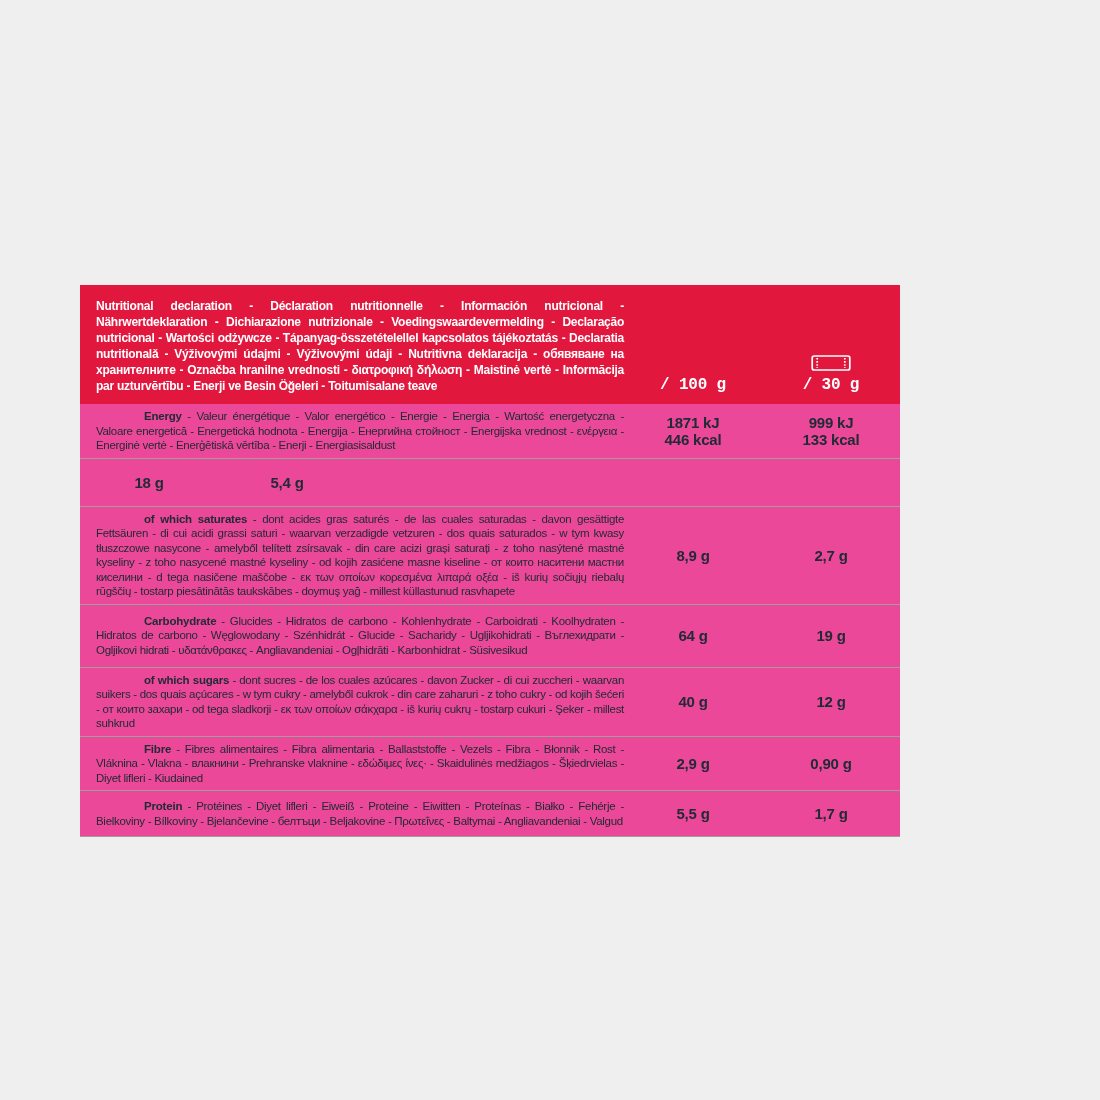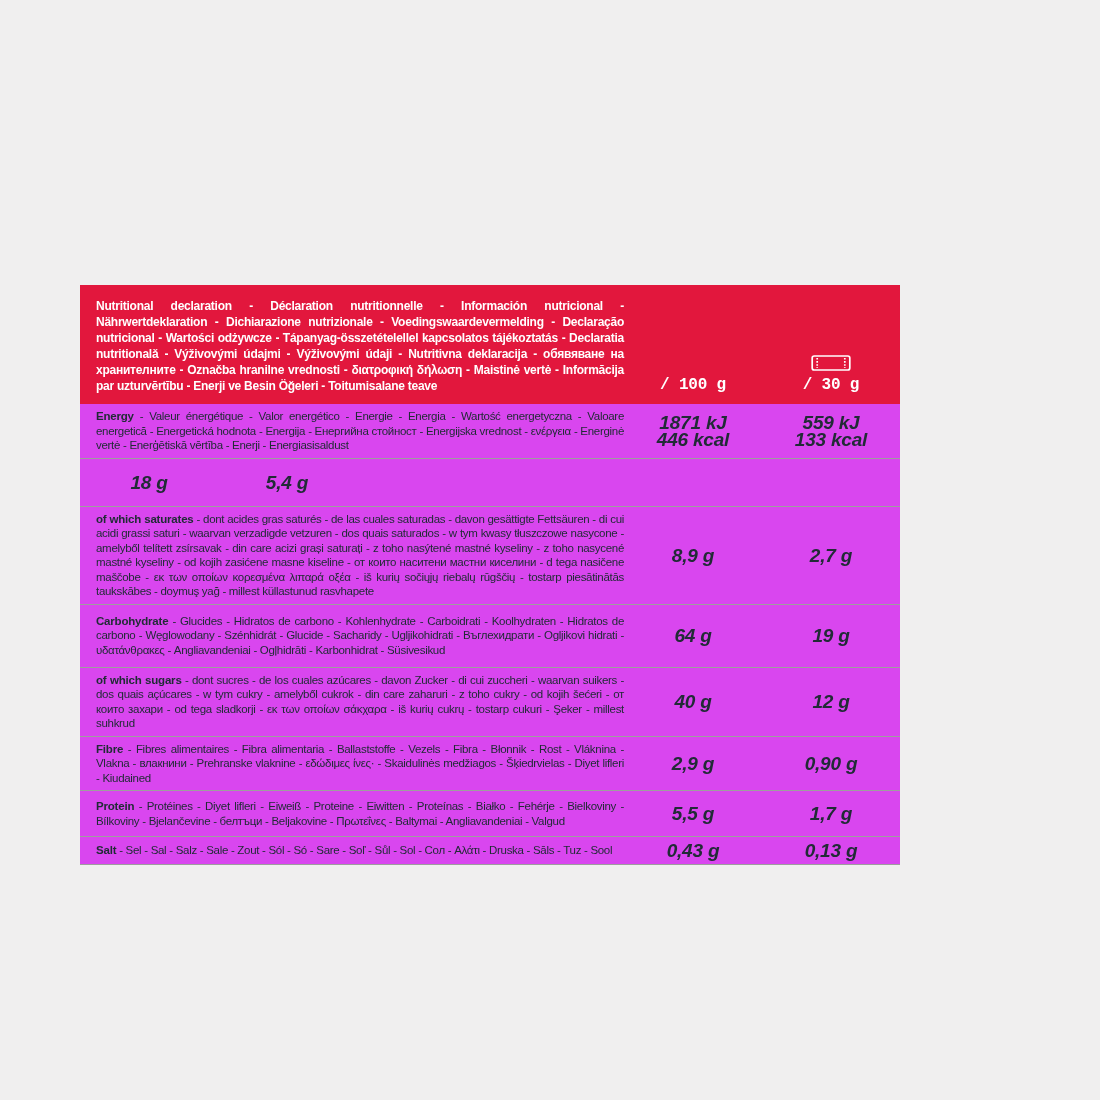--- a/index.html
+++ b/index.html
@@ -5,21 +5,21 @@
   html,body{margin:0;padding:0;}
   body{
     width:1100px;height:1100px;
     background:#f0efef;
     font-family:"Liberation Sans","DejaVu Sans",sans-serif;
     position:relative;
     -webkit-font-smoothing:antialiased;
   }
   .sheet{
     position:absolute;left:80px;top:285px;width:820px;
-    background:#d946ef;
+    background:#ec4899;
   }
   
   .hdr{
     background:#e2173d;
     color:#ffffff;
     display:flex;
     min-height:96px;
     box-sizing:border-box;
     padding:13px 0 10px 16px;
   }
@@ -65,32 +65,31 @@
     width:645px;
     box-sizing:border-box;
     padding-left:16px;
     font-size:11.5px;
     line-height:14.5px;
     letter-spacing:-0.3px;
     color:#212b36;
     text-align:justify;
     margin:0;
   }
-  .row-label b{letter-spacing:-0.2px;}
+  .row-label b{letter-spacing:-0.2px;margin-left:48px;}
   .row-vals{flex:1;display:flex;align-items:center;align-self:stretch;}
   .val{
     width:138px;
     text-align:center;
-    font-size:19px;
+    font-size:15px;
     line-height:17px;
     font-weight:bold;
     color:#212b36;
     white-space:pre-line;
     letter-spacing:-0.2px;
-    font-style:italic;
   }
   .r-energy{min-height:52px}
   .r-fat{min-height:48px}
   .r-saturates{min-height:89px}
   .r-carbohydrate{min-height:63px}
   .r-sugars{min-height:62px}
   .r-fibre{min-height:49px}
   .r-protein{min-height:46px}
   .r-salt{min-height:25px}
 </style>
@@ -114,21 +113,21 @@
         <span class="hdr-col-label">/ 30 g</span>
       </div>
     </div>
   </div>
 
   <div class="row r-energy">
     <p class="row-label"><b>Energy</b><span> - Valeur énergétique - Valor energético - Energie - Energia - Wartość energetyczna - Valoare energetică - Energetická hodnota - Energija - Енергийна стойност - Energijska vrednost - ενέργεια - Energinė vertė - Enerģētiskā vērtība - Enerji - Energiasisaldust</span></p>
     <div class="row-vals">
       <div class="val">1871 kJ
 446 kcal</div>
-      <div class="val">559 kJ
+      <div class="val">999 kJ
 133 kcal</div>
     </div>
   </div>
 
   <div class="row r-fat">
     <div class="row-vals">
       <div class="val">18 g</div>
       <div class="val">5,4 g</div>
     </div>
   </div>
@@ -166,21 +165,14 @@
   </div>
 
   <div class="row r-protein">
     <p class="row-label"><b>Protein</b><span> - Protéines - Diyet lifleri - Eiweiß - Proteine - Eiwitten - Proteínas - Białko - Fehérje - Bielkoviny - Bílkoviny - Bjelančevine - белтъци - Beljakovine - Πρωτεΐνες - Baltymai - Angliavandeniai - Valgud</span></p>
     <div class="row-vals">
       <div class="val">5,5 g</div>
       <div class="val">1,7 g</div>
     </div>
   </div>
 
-  <div class="row r-salt">
-    <p class="row-label"><b>Salt</b><span> - Sel - Sal - Salz - Sale - Zout - Sól - Só - Sare - Soľ - Sůl - Sol - Сол - Αλάτι - Druska - Sāls - Tuz - Sool</span></p>
-    <div class="row-vals">
-      <div class="val">0,43 g</div>
-      <div class="val">0,13 g</div>
-    </div>
-  </div>
 
 </div>
 
 </body></html>

